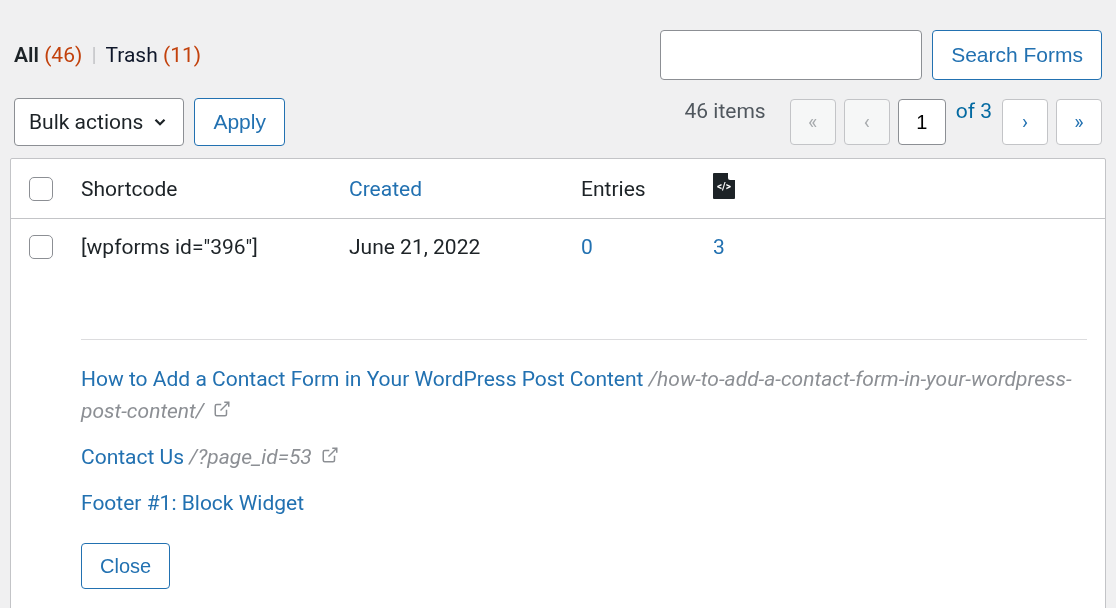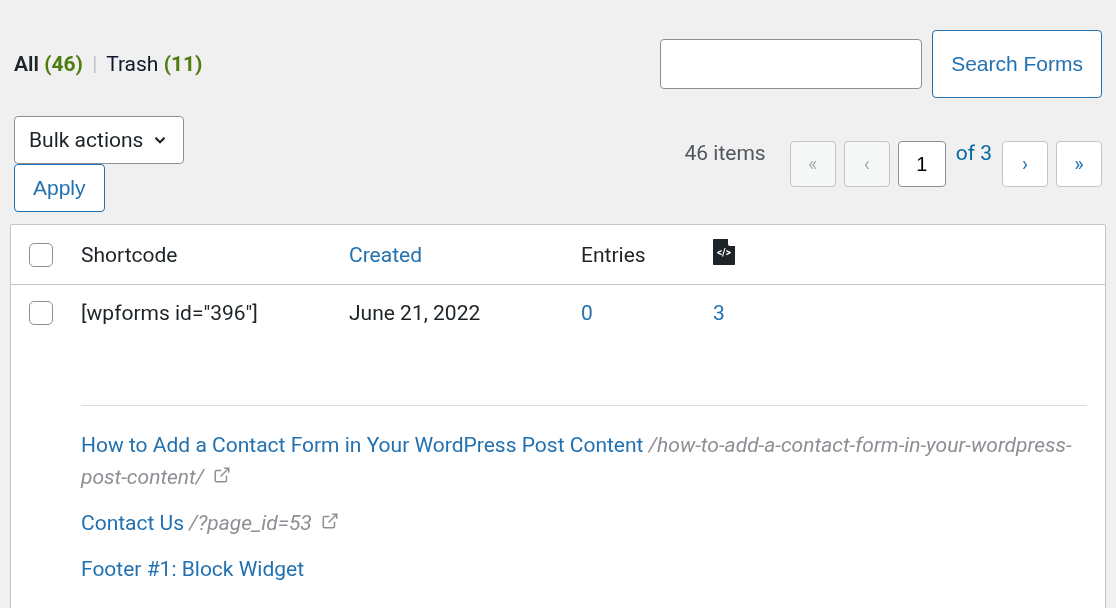--- a/index.html
+++ b/index.html
@@ -22,22 +22,21 @@
       padding: 30px 14px 0 14px;
     }
     .filters {
       font-size: 21px;
     }
     .filters .all-label {
       font-weight: 600;
       color: #1d2327;
     }
     .filters .count {
-      color: #4d7c0f;
-      font-weight: bold;
+      color: #c2410c;
     }
     .filters .sep {
       color: #c3c4c7;
       margin: 0 4px;
     }
     .filters a {
       color: #0f172a;
       text-decoration: none;
     }
     .search-area {
@@ -53,37 +52,37 @@
       padding: 0 10px;
       font-size: 18px;
       background: #fff;
     }
     .btn-outline {
       background: #fff;
       border: 1px solid #2271b1;
       color: #2271b1;
       border-radius: 4px;
       padding: 0 18px;
-      height: 68px;
+      height: 50px;
       font-size: 21px;
       cursor: pointer;
       display: inline-flex;
       align-items: center;
       justify-content: center;
     }
     .actions-row {
       display: flex;
       justify-content: space-between;
       align-items: center;
       padding: 18px 14px 12px 14px;
     }
     .bulk-actions {
       display: flex;
+      gap: 10px;
       align-items: flex-start;
-      flex-direction: column;
     }
     .bulk-select {
       background: #fff;
       border: 1px solid #8c8f94;
       border-radius: 4px;
       height: 48px;
       padding: 0 14px;
       font-size: 21px;
       display: inline-flex;
       align-items: center;

